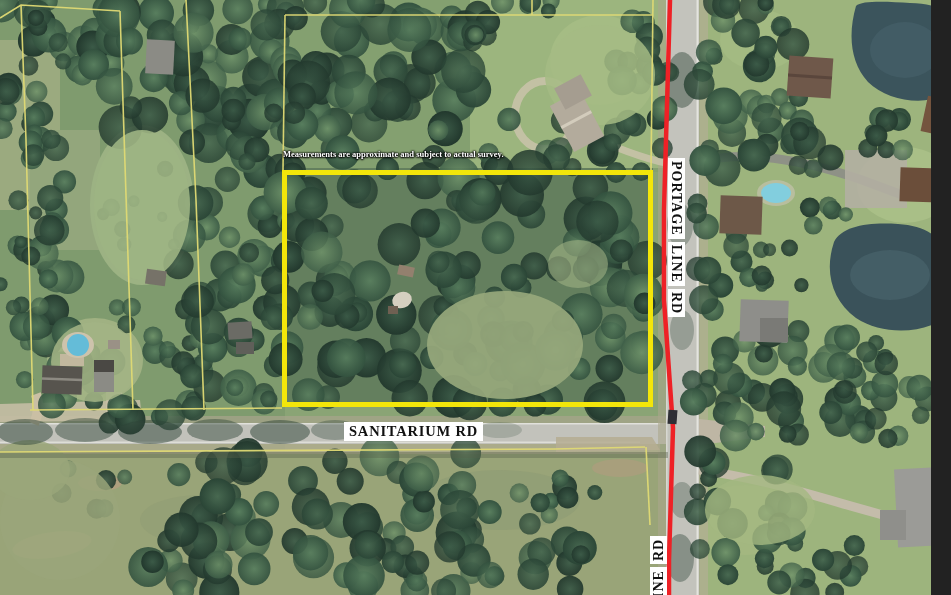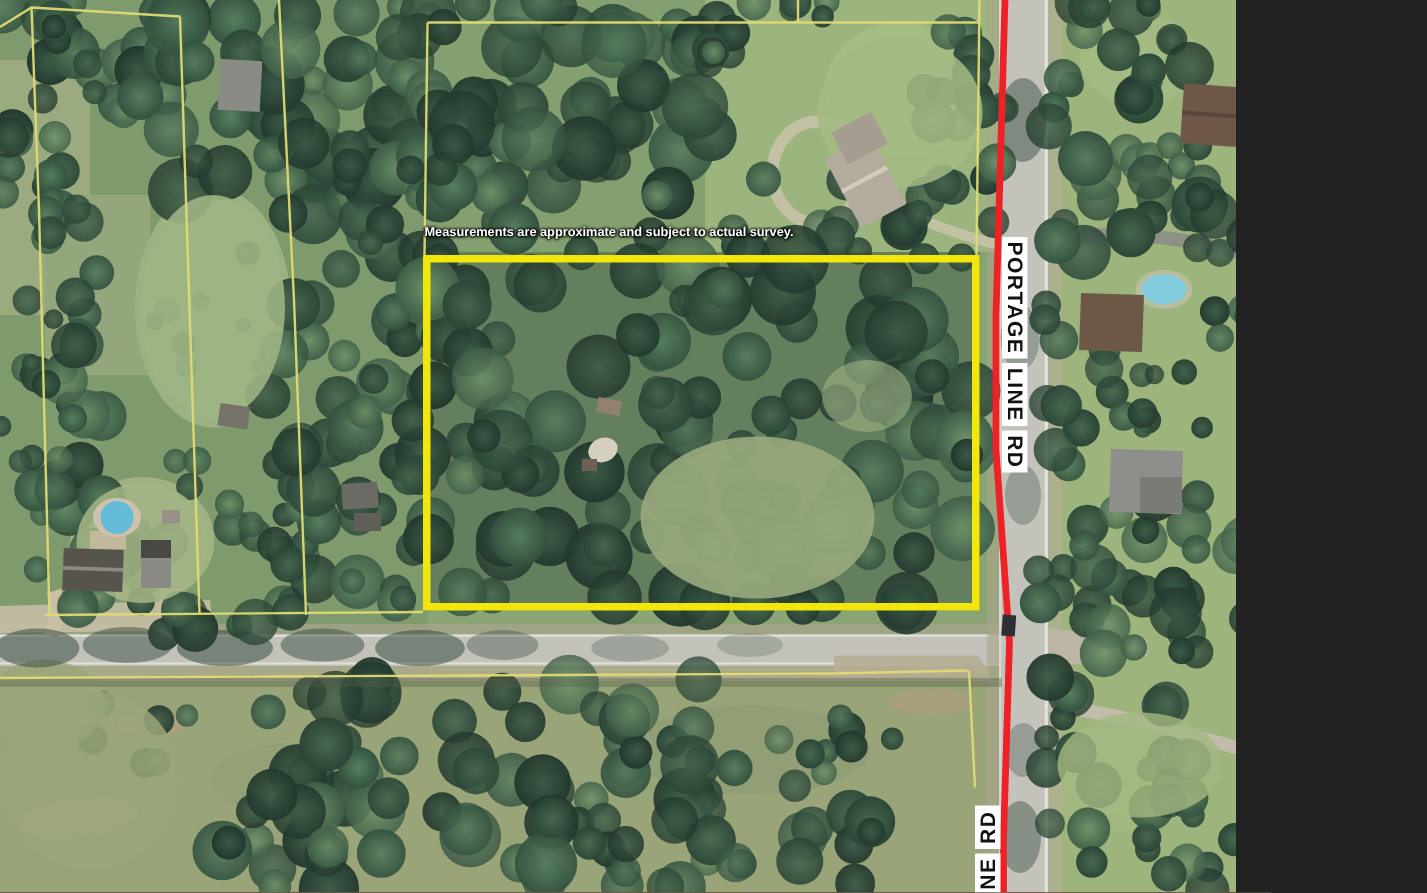--- a/index.html
+++ b/index.html
@@ -1,18 +1,18 @@
 <!DOCTYPE html>
 <html style="--highlight-yellow: #f3e60a; --parcel-line-yellow: #e0da74; --road-overlay-red: #ee2126; --label-bg: #ffffff; --label-text: #111111; --disclaimer-text: #ffffff;"><head>
 <meta charset="utf-8">
 <style>
   html,body{margin:0;padding:0;background:#222;}
   .stage{
-    position:relative;width:824px;height:595px;overflow:hidden;
-    background:#ef4444;font-family:Liberation Sans, sans-serif;
+    position:relative;width:931px;height:595px;overflow:hidden;
+    background:#ef4444;font-family:Liberation Serif, serif;
   }
   .stage svg{position:absolute;left:0;top:0;}
   .parcel-highlight{
     position:absolute;left:282px;top:170px;width:371px;height:237px;
     border:5px solid var(--highlight-yellow,#f3e60a);box-sizing:border-box;
   }
   .disclaimer{
     position:absolute;left:283px;top:149px;font-size:8.5px;font-weight:bold;
     color:var(--disclaimer-text,#fff);white-space:nowrap;letter-spacing:0;
     text-shadow:0 0 2px #000,0 1px 2px #000,1px 0 2px #000,-1px 0 2px #000;
@@ -910,20 +910,21 @@
     <g>
       <polyline points="670,0 664,210 664,300 673,428 669,560 669,595" fill="none" style="stroke:var(--road-overlay-red,#ee2126)" stroke-width="4.5" stroke-linejoin="round"></polyline>
       <rect x="668" y="410" width="9" height="14" fill="#2e2e34" transform="rotate(4 672 417)"></rect>
     </g>
   </svg>
 
   <div class="parcel-highlight"></div>
 
   <div class="disclaimer">Measurements are approximate and subject to actual survey.</div>
 
+  <div class="lbl lbl-sanitarium">SANITARIUM RD</div>
   <div class="lbl lbl-portage rot split-words">
       <span class="word">PORTAGE</span>
       <span class="word">LINE</span>
       <span class="word">RD</span>
     </div>
   <div class="lbl lbl-portage-south rot split-words">
       <span class="word">INE</span>
       <span class="word">RD</span>
     </div>
 </div>

